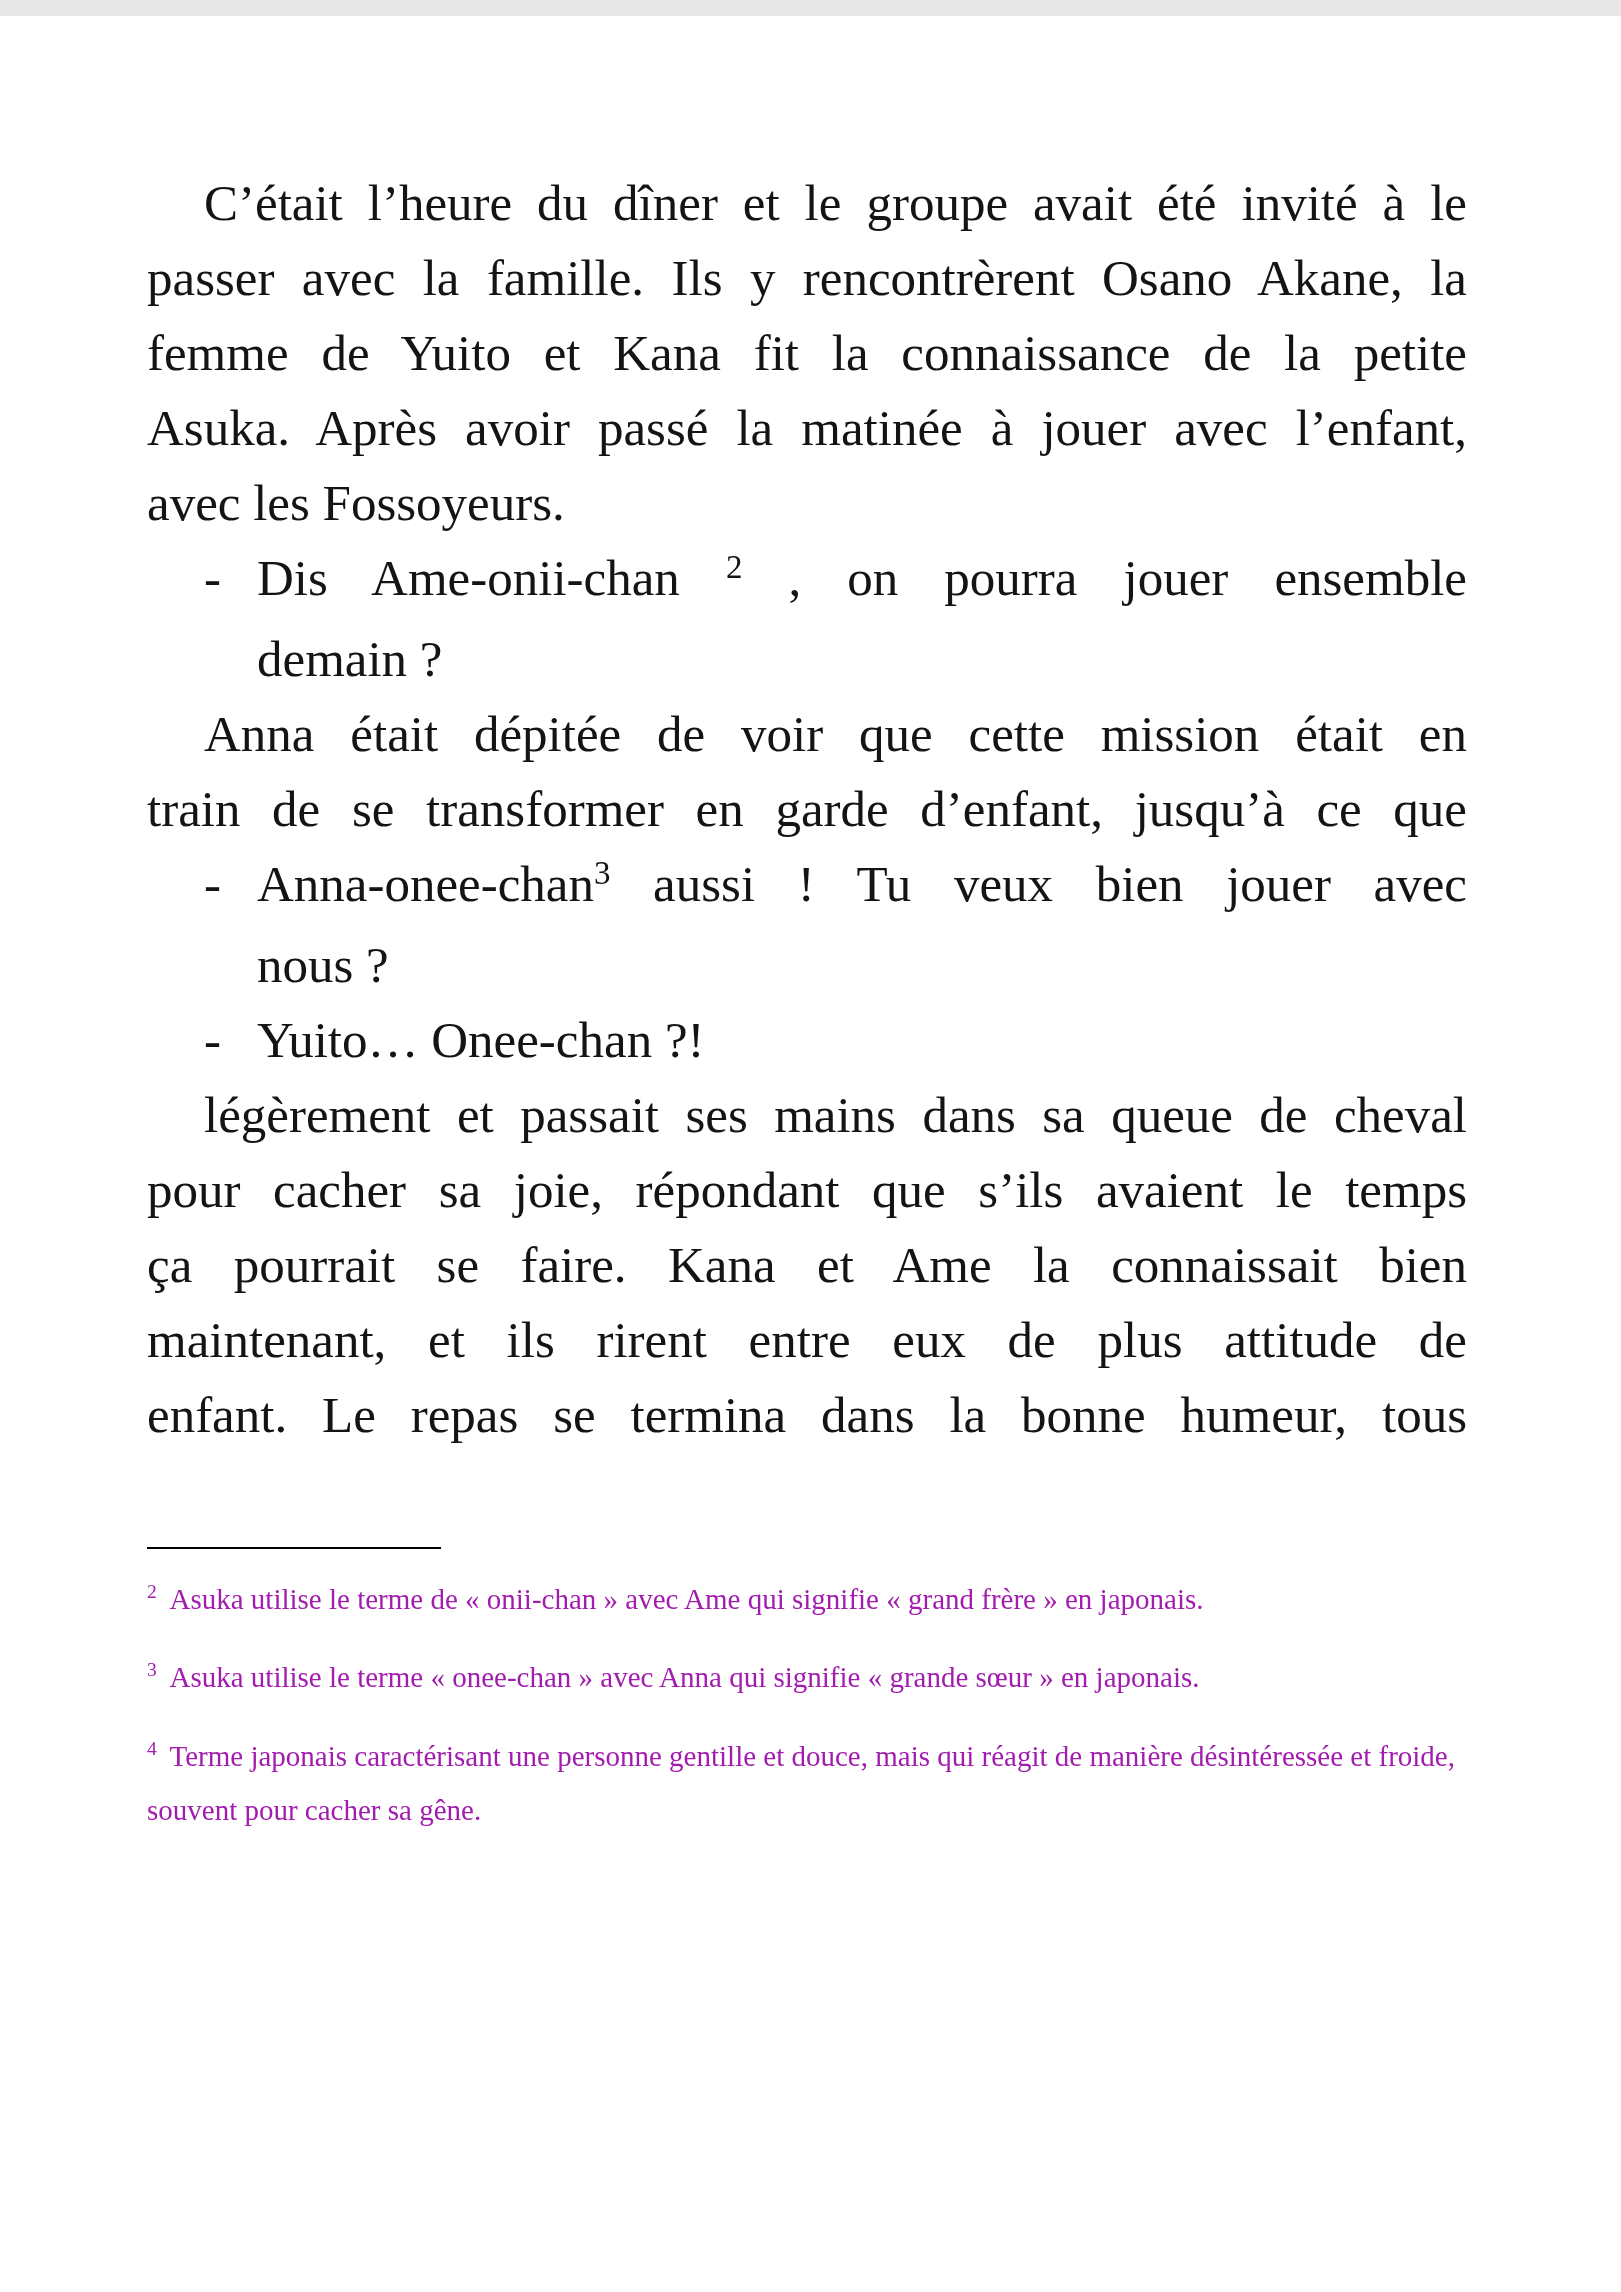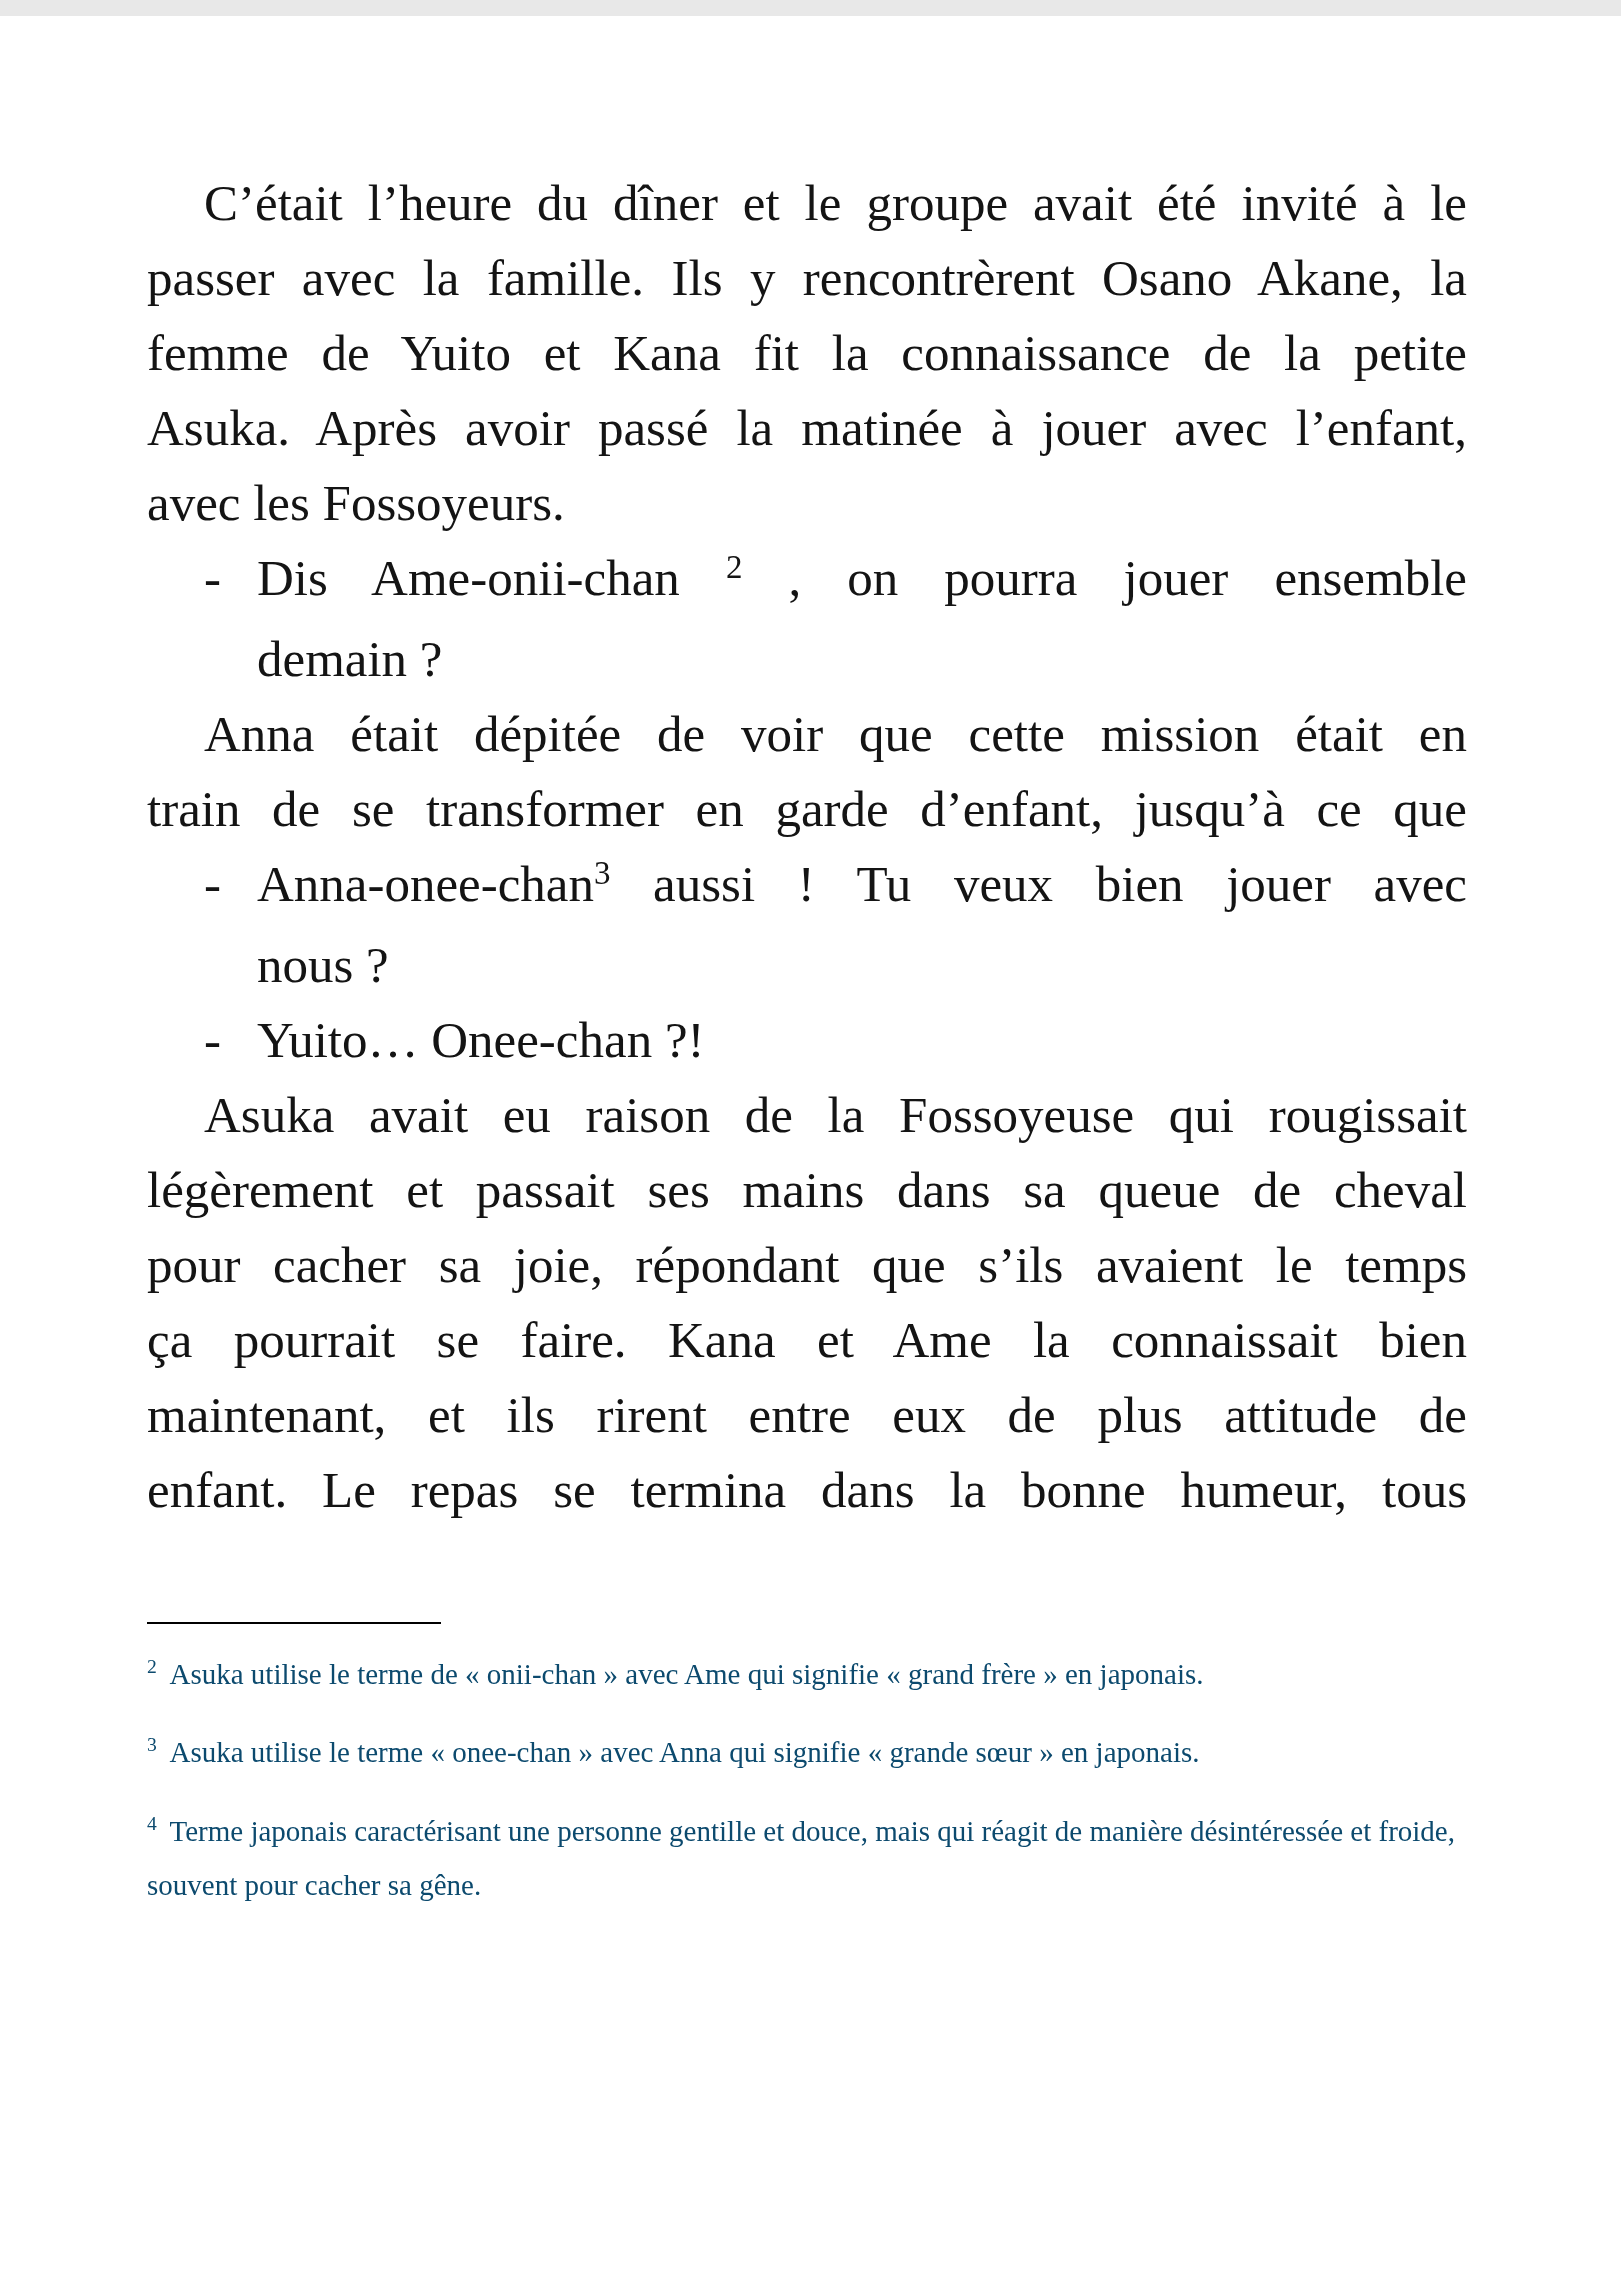--- a/index.html
+++ b/index.html
@@ -47,21 +47,21 @@
     width: 294px;
     height: 0;
     border-top: 2.9px solid #000000;
     margin: 94px 0 24.5px 0;
   }
   .footnote {
     font-size: 29px;
     line-height: 50px;
     margin: 0 0 24.5px 0;
     text-align: left;
-    color: #0c4a6e;
+    color: #a21caf;
   }
   .fn-marker {
     font-size: 19.6px;
     position: relative;
     top: -10.8px;
     margin-right: 12.7px;
   }
 </style>
 </head>
 <body>
@@ -85,21 +85,20 @@
         <div class="line just"><span>train de se transformer en garde d’enfant, jusqu’à ce que</span></div>
       </div>
       <div class="para dialogue">
         <div class="line just"><span class="dash">-</span><span>Anna-onee-chan</span><span class="supref">3</span><span> aussi ! Tu veux bien jouer avec</span></div>
         <div class="line left"><span>nous ?</span></div>
       </div>
       <div class="para dialogue">
         <div class="line left"><span class="dash">-</span><span>Yuito… Onee-chan ?!</span></div>
       </div>
       <div class="para indent">
-        <div class="line just"><span>Asuka avait eu raison de la Fossoyeuse qui rougissait</span></div>
         <div class="line just"><span>légèrement et passait ses mains dans sa queue de cheval</span></div>
         <div class="line just"><span>pour cacher sa joie, répondant que s’ils avaient le temps</span></div>
         <div class="line just"><span>ça pourrait se faire. Kana et Ame la connaissait bien</span></div>
         <div class="line just"><span>maintenant, et ils rirent entre eux de plus attitude de</span></div>
         <div class="line just"><span>enfant. Le repas se termina dans la bonne humeur, tous</span></div>
       </div>
     </div>
 
   <div class="footnotes">
     <div class="fn-rule"></div>

